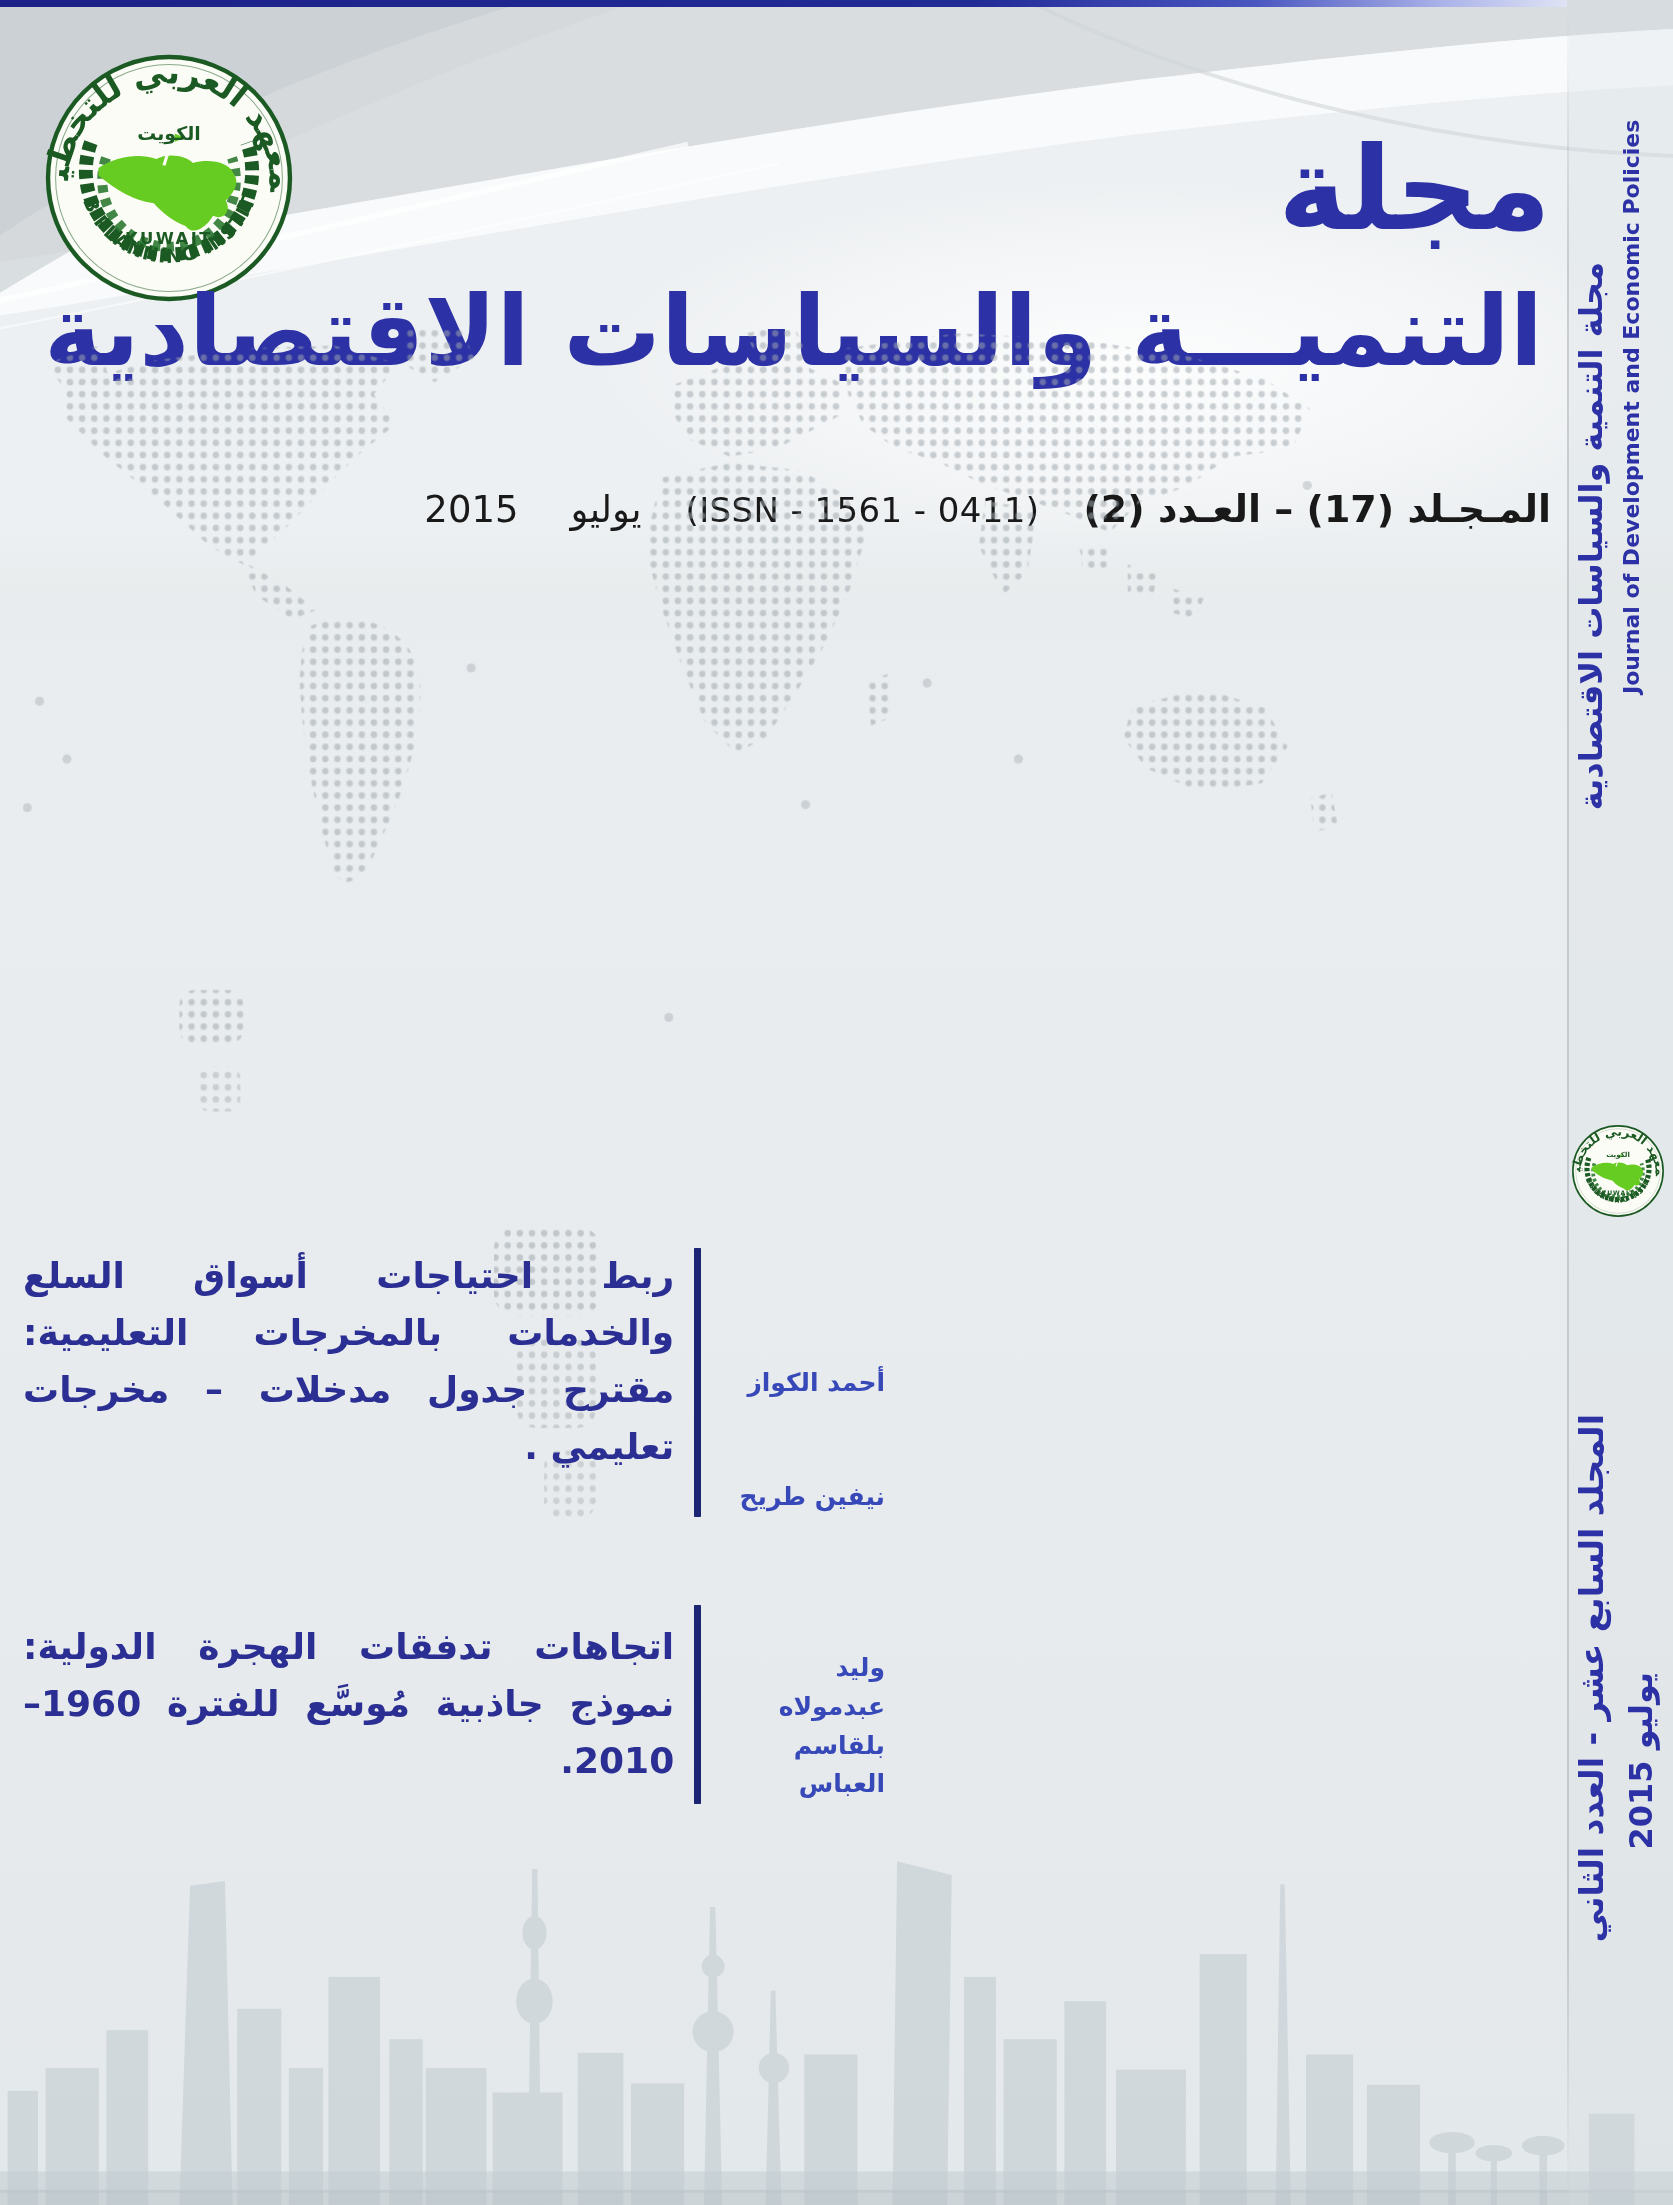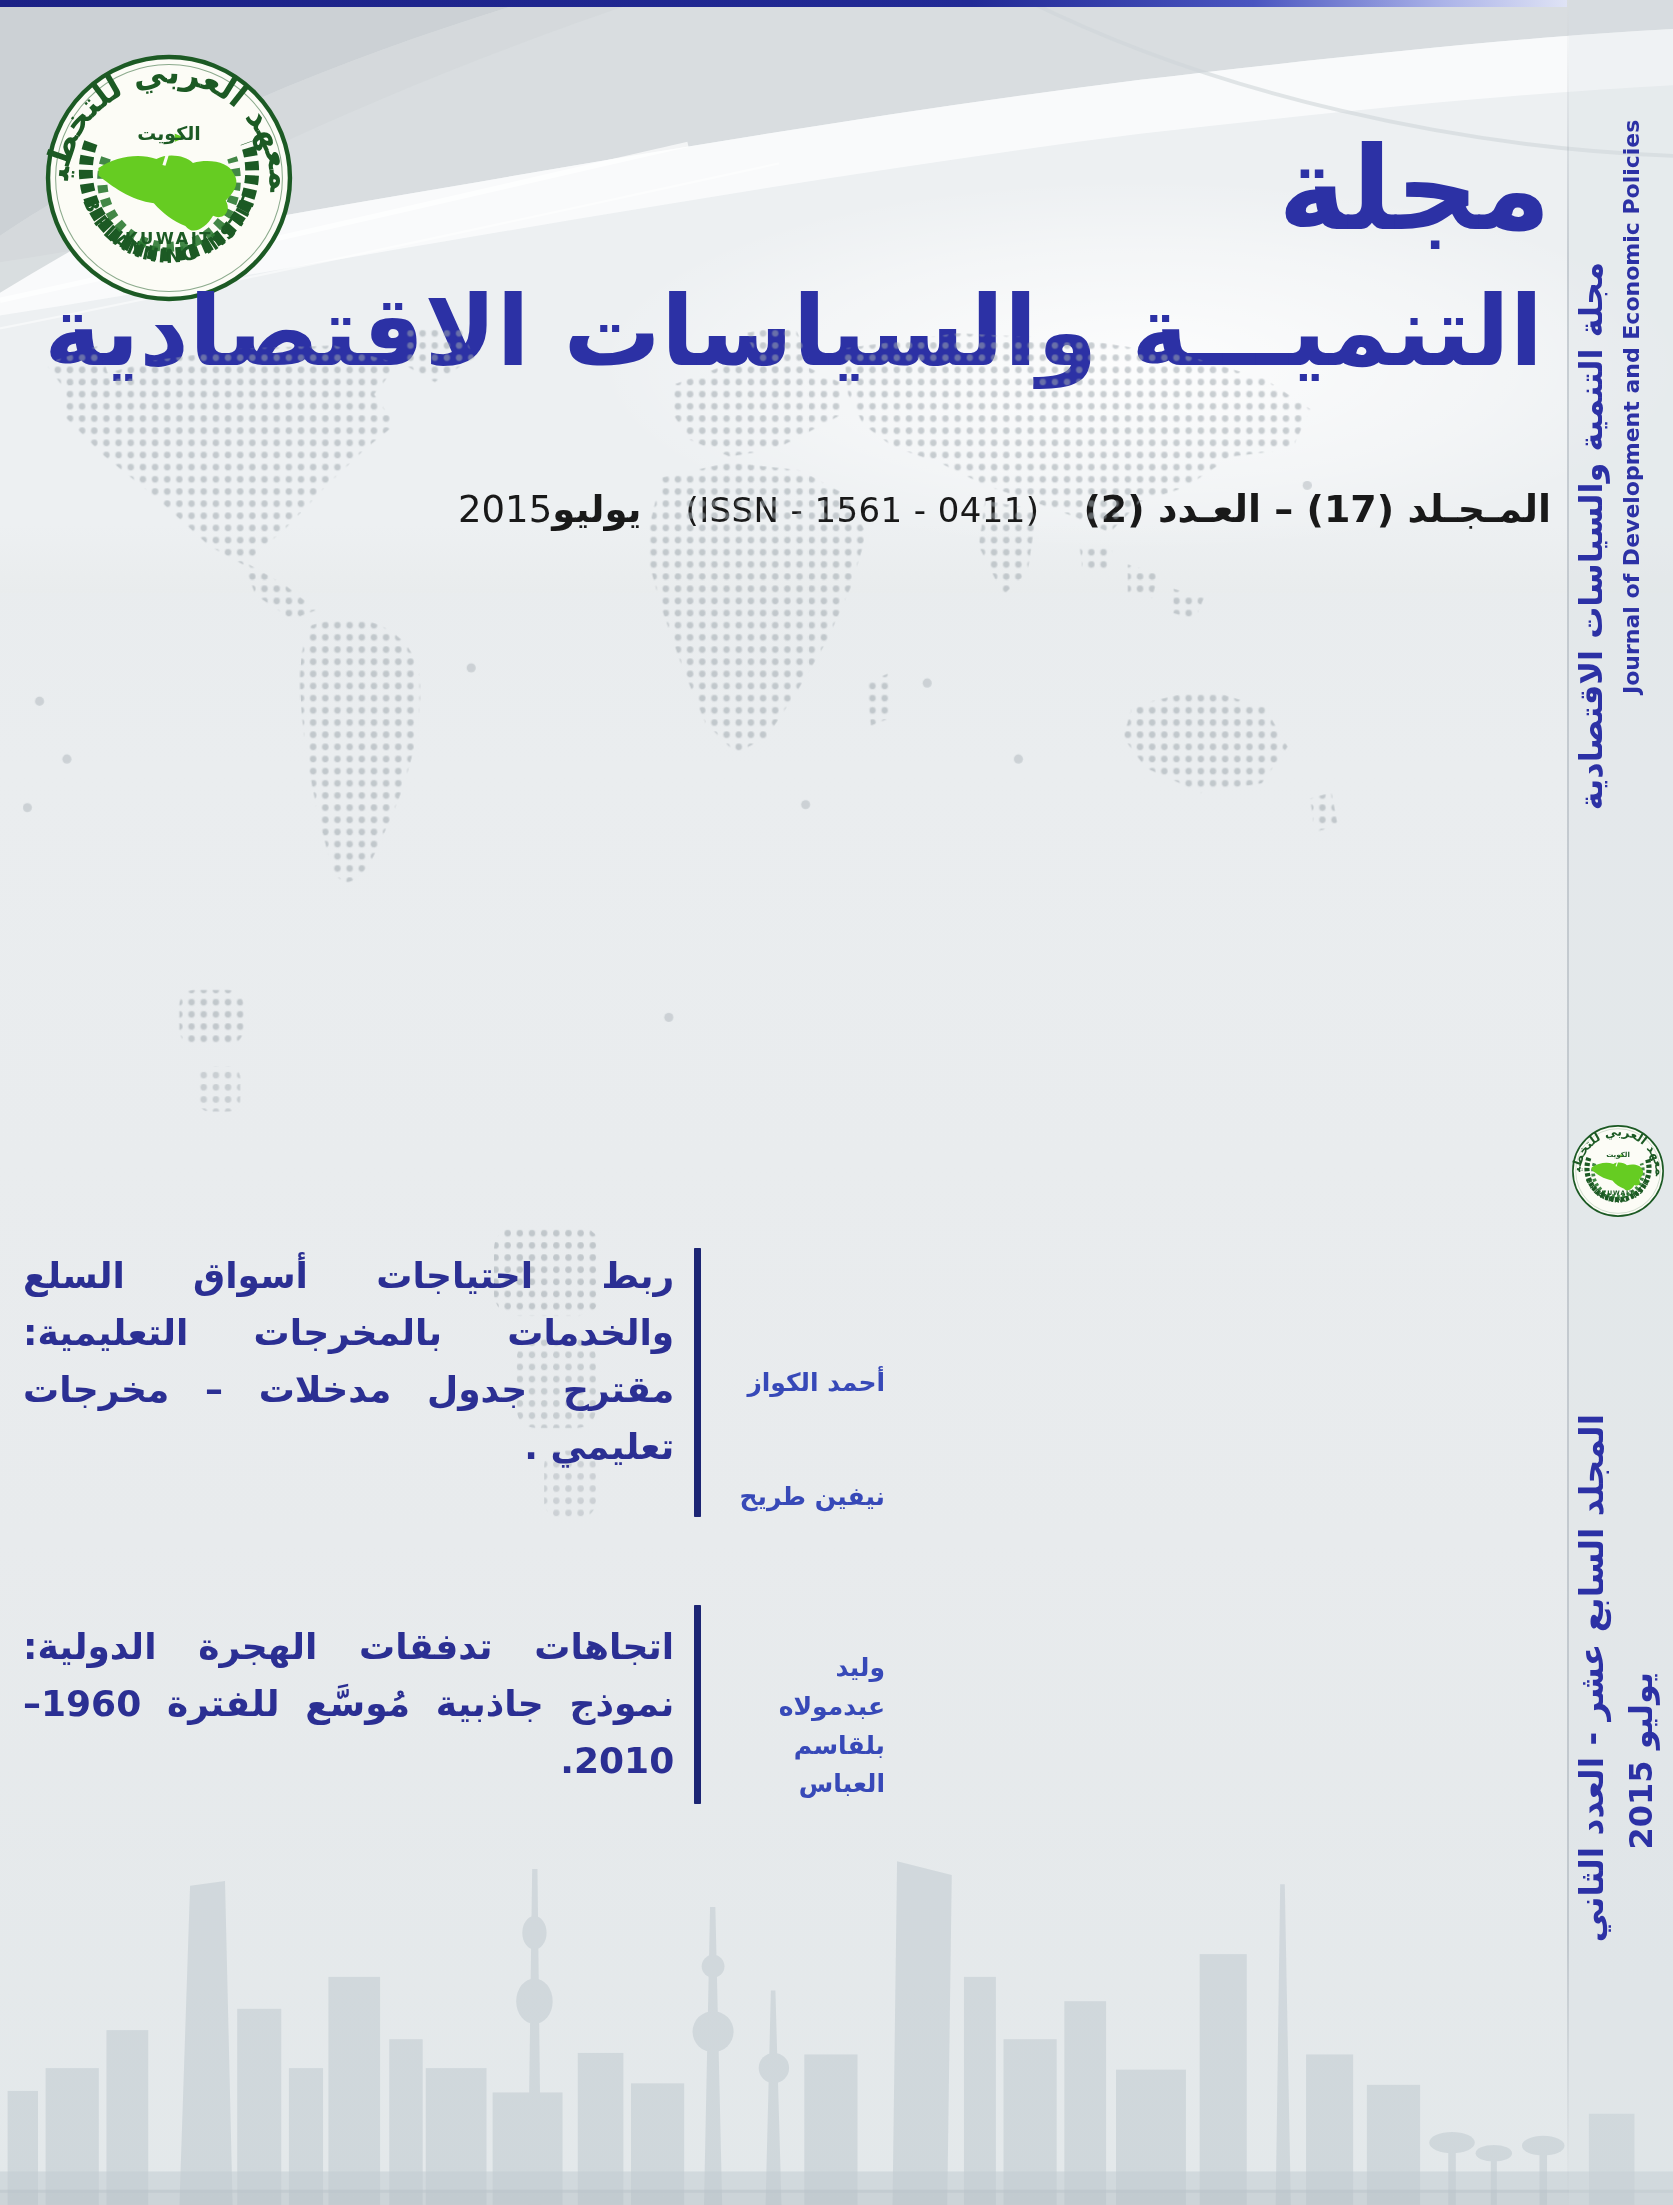--- a/index.html
+++ b/index.html
@@ -27,22 +27,22 @@
     position:absolute;right:131px;top:274px;direction:rtl;white-space:nowrap;
     font-size:97px;font-weight:bold;color:#2c31a5;line-height:1.2;
   }
   .issue-info{
     position:absolute;right:123px;top:487px;direction:rtl;white-space:nowrap;
     display:flex;align-items:baseline;column-gap:44px;color:#191919;
   }
   .issue-info .vol{font-size:38px;font-weight:bold;}
   .issue-info .issn{font-size:34px;font-weight:500;letter-spacing:0.4px;}
   .issue-info .dt{font-size:37px;}
-  .issue-info .dt .m{font-weight:bold;}
-  .issue-info .dt .y{font-weight:normal;margin-right:0;}
+  .issue-info .dt .m{font-weight:normal;margin-left:26px;}
+  .issue-info .dt .y{font-weight:normal;margin-right:26px;}
 
   .article{
     position:absolute;left:23px;width:862px;display:flex;direction:rtl;align-items:center;
   }
   .article .author{
     flex:none;width:163px;font-size:25px;font-weight:bold;color:#3749b8;
     text-align:right;line-height:1.55;margin-top:44px;
   }
   .article .vbar{
     flex:none;width:6.8px;align-self:stretch;background:#1c2574;

